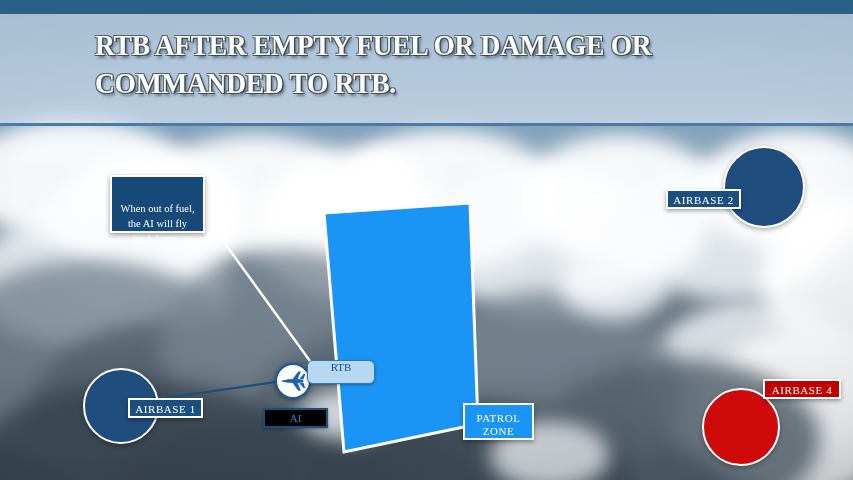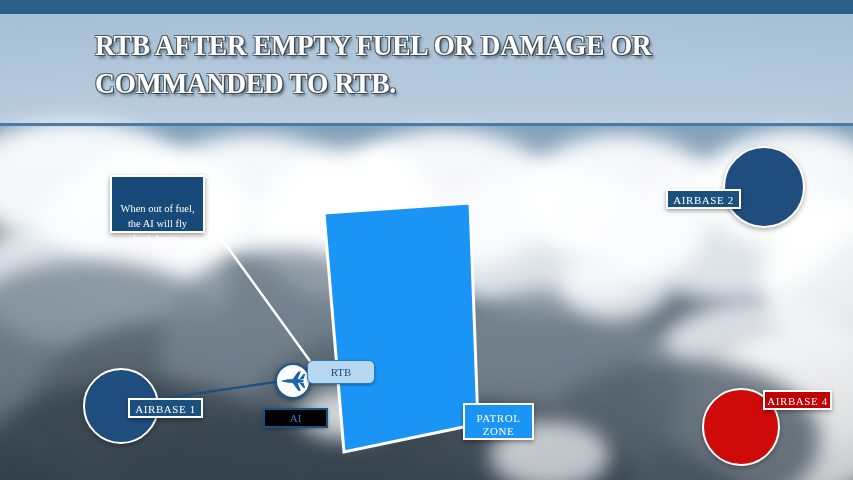--- a/index.html
+++ b/index.html
@@ -159,21 +159,21 @@
 
   
   .pill {
     position: absolute;
     box-sizing: border-box;
     background: #b8d8f2;
     border: 1.5px solid #2a79b8;
     border-radius: 6px;
     color: #1b4f7e;
     font-size: 11px;
-    display: flex; align-items: center; justify-content: center;
+    display: flex; align-items: flex-start; justify-content: center;
     box-shadow: 0 1px 3px rgba(0,0,0,0.35);
   }
 
   
   .whitebox {
     position: absolute;
     box-sizing: border-box;
     background: #000000;
     border: 2px solid #1b4f7e;
     color: #2f7fc4;
@@ -253,21 +253,21 @@
   <div class="tag tag-navy" style="left:128px; top:358px; width:75px; height:20px;margin-top:40px;">
     <span>AIRBASE 1</span>
   </div>
 
   <div class="circle navy-circle" style="left:723px; top:146px; width:82px; height:82px;"></div>
   <div class="tag tag-navy" style="left:666px; top:189px; width:75px; height:20px;">
     <span>AIRBASE 2</span>
   </div>
 
   <div class="circle red-circle" style="left:702px; top:388px; width:78px; height:78px;"></div>
-  <div class="tag tag-red" style="left:763px; top:390px; width:69px; height:20px;">
+  <div class="tag tag-red" style="left:763px; top:379px; width:78px; height:20px;">
     <span>AIRBASE 4</span>
   </div>
 
   <div class="tag tag-blue" style="left:463px; top:403px; width:71px; height:37px;">
     <span>PATROL
 ZONE</span>
   </div>
 
   <div class="jet-badge" style="left:275px; top:363px;">
     <svg width="28" height="28" viewBox="0 0 64 64">

